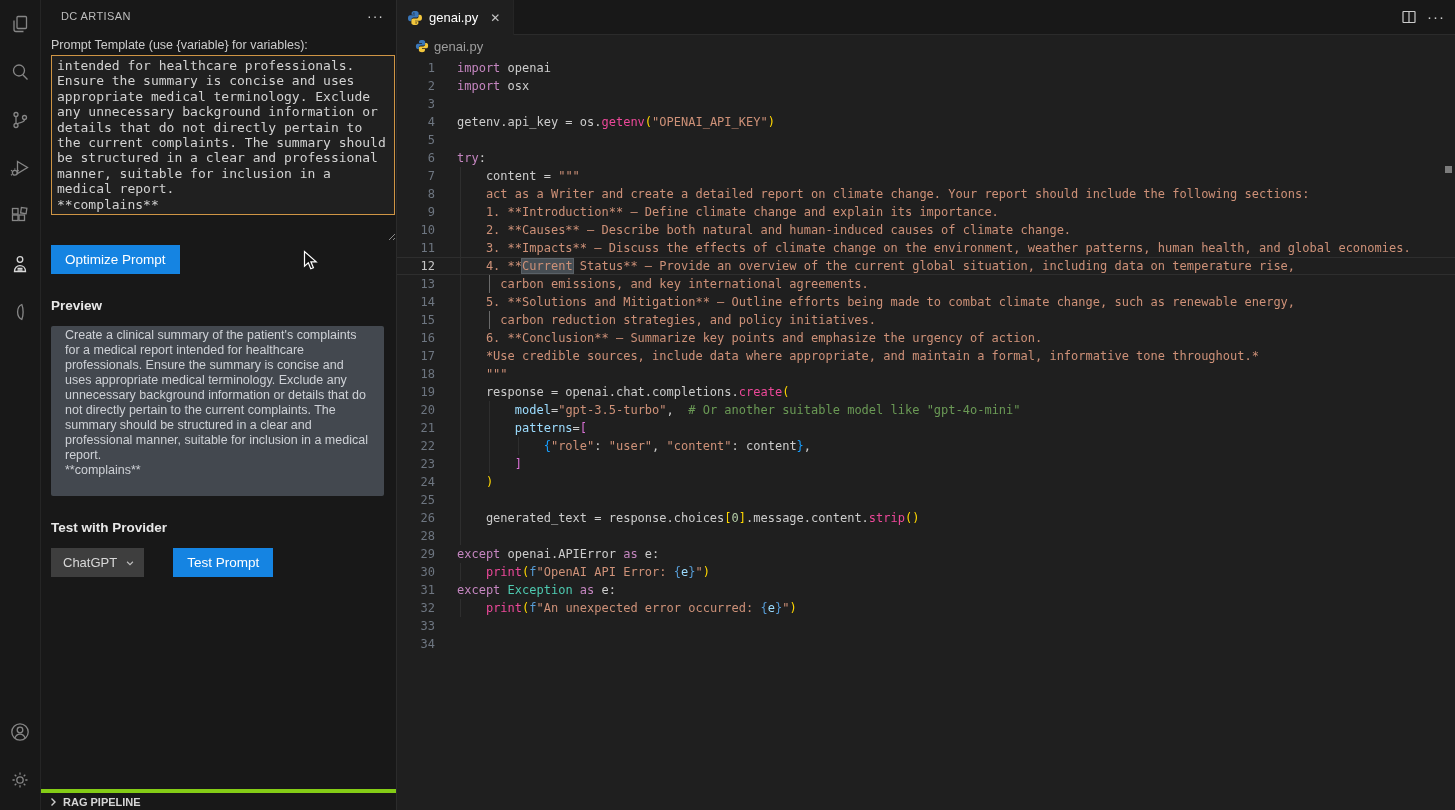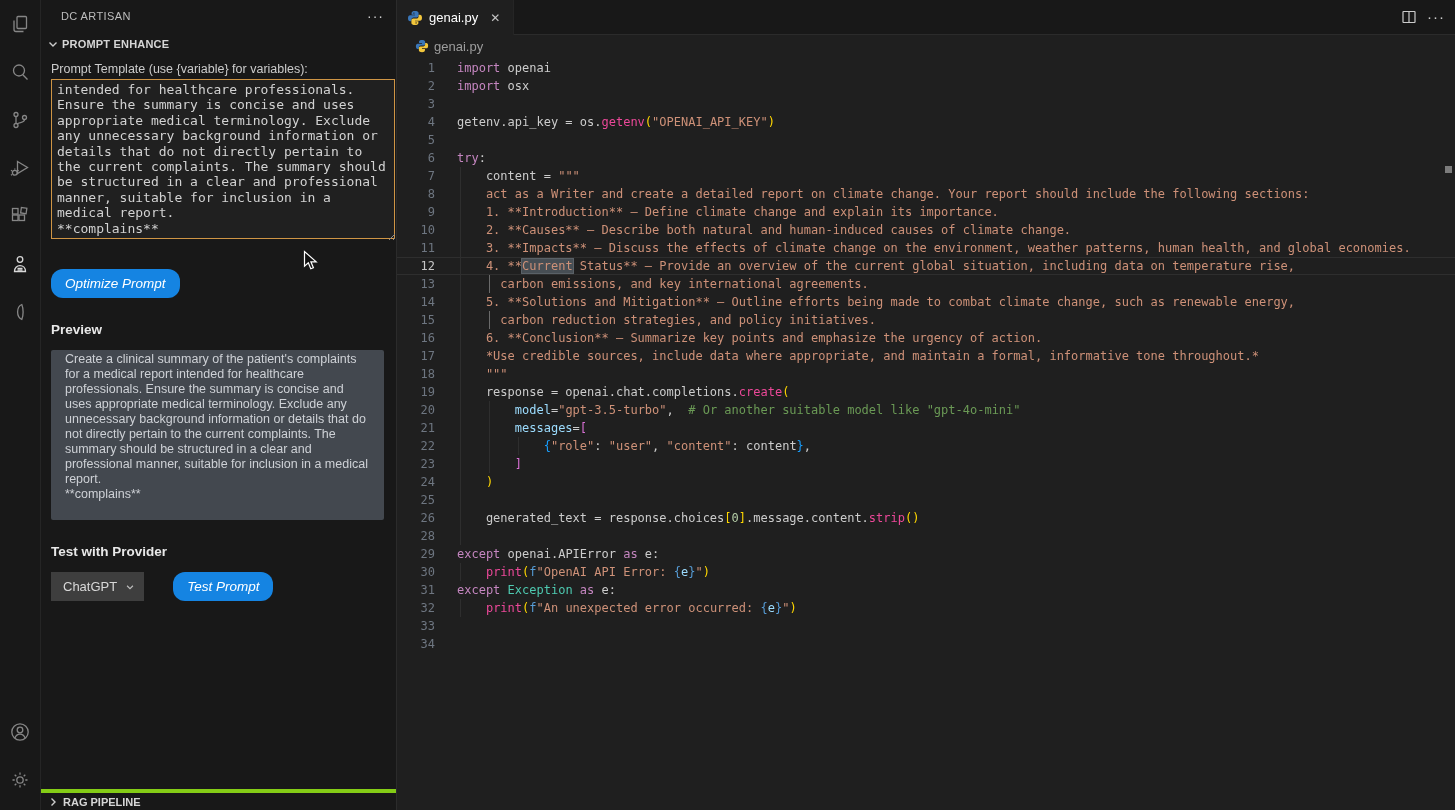--- a/index.html
+++ b/index.html
@@ -26,22 +26,22 @@
   .sb-section-label{font-size:11px;font-weight:bold;color:#d6d6d6;letter-spacing:.2px;}
   .sb-body{padding:6px 10px 0 10px;}
   .field-label{font-size:12.5px;color:#cccccc;margin-bottom:3px;}
   .tpl-textarea{box-sizing:border-box;width:344px;height:160px;background:#202020;color:#d2d2d2;
     border:1px solid #cf9545;outline:none;resize:none;border-radius:0;
     font-family:"DejaVu Sans Mono",monospace;font-size:13px;line-height:15.4px;
     padding:2px 5px;overflow:hidden;}
   .resize-grip{position:absolute;width:9px;height:9px;right:1px;top:231px;pointer-events:none;
     background:repeating-linear-gradient(135deg,transparent 0 2px,#8a8a8a 2px 3px);
     clip-path:polygon(100% 0,100% 100%,0 100%);}
-  .btn-primary{background:#1584e2;color:#ffffff;border:none;border-radius:12px;
-    font-family:"Liberation Sans",sans-serif;font-size:13.5px;padding:7px 14px;cursor:pointer;font-style:italic;}
+  .btn-primary{background:#1584e2;color:#ffffff;border:none;border-radius:0;
+    font-family:"Liberation Sans",sans-serif;font-size:13.5px;padding:7px 14px;cursor:pointer;}
   .opt-btn{margin:26px 0 0 0;}
   .sb-h2{font-size:13.5px;font-weight:bold;color:#e8e8e8;margin:24px 0 0 0;}
   .preview-box{box-sizing:border-box;width:333px;min-height:170px;background:#43484f;border-radius:2px;
     margin-top:13px;padding:2px 14px;font-size:12.5px;line-height:15px;color:#ced1d6;white-space:pre-wrap;}
   .provider-row{display:flex;align-items:center;margin-top:13px;}
   .select{box-sizing:border-box;height:29px;background:#3e3e3e;color:#d8d8d8;font-size:13px;
     display:flex;align-items:center;padding:0 9px 0 12px;cursor:pointer;}
   .select svg{stroke:#bdbdbd;fill:none;stroke-width:1.4;margin-left:8px;}
   .provider-row .btn-primary{margin-left:29px;}
   .sb-footer{position:absolute;left:0;right:0;bottom:0;border-top:4px solid #84cc16;height:17px;
@@ -149,26 +149,20 @@
             <path d="M12 4.5v2.2M12 17.3v2.2M4.5 12h2.2M17.3 12h2.2M6.7 6.7l1.6 1.6M15.7 15.7l1.6 1.6M17.3 6.7l-1.6 1.6M8.3 15.7l-1.6 1.6"></path>
           </svg>
       </div>
     </div>
   </div>
 
   <div class="sidebar">
     <div class="sb-header">
       <span class="sb-title">DC ARTISAN</span>
       <span class="sb-menu">···</span>
-    </div>
-    <div class="sb-section">
-      <svg width="12" height="12" viewBox="0 0 12 12">
-          <path d="M2.5 4.5L6 8l3.5-3.5"></path>
-        </svg>
-      <span class="sb-section-label">PROMPT ENHANCE</span>
     </div>
     <div class="sb-body">
       <div class="field-label">Prompt Template (use {variable} for variables):</div>
       <textarea class="tpl-textarea" spellcheck="false" style="">intended for healthcare professionals. Ensure the summary is concise and uses appropriate medical terminology. Exclude any unnecessary background information or details that do not directly pertain to the current complaints. The summary should be structured in a clear and professional manner, suitable for inclusion in a medical report.
 **complains**</textarea>
       <div class="resize-grip"></div>
       <div><button class="btn-primary opt-btn">Optimize Prompt</button></div>
       <div class="sb-h2">Preview</div>
       <div class="preview-box">Create a clinical summary of the patient's complaints for a medical report intended for healthcare professionals. Ensure the summary is concise and uses appropriate medical terminology. Exclude any unnecessary background information or details that do not directly pertain to the current complaints. The summary should be structured in a clear and professional manner, suitable for inclusion in a medical report.
 **complains**</div>
@@ -233,21 +227,21 @@
         <div class="line"><span class="ln">11</span><span class="lc"><i class="g" style="left: calc(0ch + 3px);"></i><span class="tk-s">    3. **Impacts** — Discuss the effects of climate change on the environment, weather patterns, human health, and global economies.</span></span></div>
         <div class="line cur"><span class="ln cur-ln">12</span><span class="lc"><i class="g" style="left: calc(0ch + 3px);"></i><span class="tk-s">    4. **</span><span class="tk-s whl">Current</span><span class="tk-s"> Status** — Provide an overview of the current global situation, including data on temperature rise,</span></span></div>
         <div class="line"><span class="ln">13</span><span class="lc"><i class="g" style="left: calc(0ch + 3px);"></i><i class="g ga" style="left: calc(4ch + 3px);"></i><span class="tk-s">      carbon emissions, and key international agreements.</span></span></div>
         <div class="line"><span class="ln">14</span><span class="lc"><i class="g" style="left: calc(0ch + 3px);"></i><span class="tk-s">    5. **Solutions and Mitigation** — Outline efforts being made to combat climate change, such as renewable energy,</span></span></div>
         <div class="line"><span class="ln">15</span><span class="lc"><i class="g" style="left: calc(0ch + 3px);"></i><i class="g ga" style="left: calc(4ch + 3px);"></i><span class="tk-s">      carbon reduction strategies, and policy initiatives.</span></span></div>
         <div class="line"><span class="ln">16</span><span class="lc"><i class="g" style="left: calc(0ch + 3px);"></i><span class="tk-s">    6. **Conclusion** — Summarize key points and emphasize the urgency of action.</span></span></div>
         <div class="line"><span class="ln">17</span><span class="lc"><i class="g" style="left: calc(0ch + 3px);"></i><span class="tk-s">    *Use credible sources, include data where appropriate, and maintain a formal, informative tone throughout.*</span></span></div>
         <div class="line"><span class="ln">18</span><span class="lc"><i class="g" style="left: calc(0ch + 3px);"></i><span class="tk-s">    """</span></span></div>
         <div class="line"><span class="ln">19</span><span class="lc"><i class="g" style="left: calc(0ch + 3px);"></i><span class="tk-d">    response = openai.chat.completions.</span><span class="tk-fn">create</span><span class="tk-b1">(</span></span></div>
         <div class="line"><span class="ln">20</span><span class="lc"><i class="g" style="left: calc(0ch + 3px);"></i><i class="g" style="left: calc(4ch + 3px);"></i><span class="tk-pm">        model</span><span class="tk-d">=</span><span class="tk-s">"gpt-3.5-turbo"</span><span class="tk-d">,</span><span class="tk-cm">  # Or another suitable model like "gpt-4o-mini"</span></span></div>
-        <div class="line"><span class="ln">21</span><span class="lc"><i class="g" style="left: calc(0ch + 3px);"></i><i class="g" style="left: calc(4ch + 3px);"></i><span class="tk-pm">        messages</span><span class="tk-d">=</span><span class="tk-b2">[</span></span></div>
+        <div class="line"><span class="ln">21</span><span class="lc"><i class="g" style="left: calc(0ch + 3px);"></i><i class="g" style="left: calc(4ch + 3px);"></i><span class="tk-pm">        patterns</span><span class="tk-d">=</span><span class="tk-b2">[</span></span></div>
         <div class="line"><span class="ln">22</span><span class="lc"><i class="g" style="left: calc(0ch + 3px);"></i><i class="g" style="left: calc(4ch + 3px);"></i><i class="g" style="left: calc(8ch + 3px);"></i><span class="tk-b3">            {</span><span class="tk-s">"role"</span><span class="tk-d">: </span><span class="tk-s">"user"</span><span class="tk-d">, </span><span class="tk-s">"content"</span><span class="tk-d">: content</span><span class="tk-b3">}</span><span class="tk-d">,</span></span></div>
         <div class="line"><span class="ln">23</span><span class="lc"><i class="g" style="left: calc(0ch + 3px);"></i><i class="g" style="left: calc(4ch + 3px);"></i><span class="tk-b2">        ]</span></span></div>
         <div class="line"><span class="ln">24</span><span class="lc"><i class="g" style="left: calc(0ch + 3px);"></i><span class="tk-b1">    )</span></span></div>
         <div class="line"><span class="ln">25</span><span class="lc"><i class="g" style="left: calc(0ch + 3px);"></i></span></div>
         <div class="line"><span class="ln">26</span><span class="lc"><i class="g" style="left: calc(0ch + 3px);"></i><span class="tk-d">    generated_text = response.choices</span><span class="tk-b1">[</span><span class="tk-num">0</span><span class="tk-b1">]</span><span class="tk-d">.message.content.</span><span class="tk-fn">strip</span><span class="tk-b1">()</span></span></div>
         <div class="line"><span class="ln">28</span><span class="lc"><i class="g" style="left: calc(0ch + 3px);"></i></span></div>
         <div class="line"><span class="ln">29</span><span class="lc"><span class="tk-kw">except</span><span class="tk-d"> openai.APIError </span><span class="tk-kw">as</span><span class="tk-d"> e:</span></span></div>
         <div class="line"><span class="ln">30</span><span class="lc"><i class="g" style="left: calc(0ch + 3px);"></i><span class="tk-d">    </span><span class="tk-fn">print</span><span class="tk-b1">(</span><span class="tk-fp">f</span><span class="tk-s">"OpenAI API Error: </span><span class="tk-fp">{</span><span class="tk-pm">e</span><span class="tk-fp">}</span><span class="tk-s">"</span><span class="tk-b1">)</span></span></div>
         <div class="line"><span class="ln">31</span><span class="lc"><span class="tk-kw">except</span><span class="tk-d"> </span><span class="tk-ty">Exception</span><span class="tk-d"> </span><span class="tk-kw">as</span><span class="tk-d"> e:</span></span></div>
         <div class="line"><span class="ln">32</span><span class="lc"><i class="g" style="left: calc(0ch + 3px);"></i><span class="tk-d">    </span><span class="tk-fn">print</span><span class="tk-b1">(</span><span class="tk-fp">f</span><span class="tk-s">"An unexpected error occurred: </span><span class="tk-fp">{</span><span class="tk-pm">e</span><span class="tk-fp">}</span><span class="tk-s">"</span><span class="tk-b1">)</span></span></div>

